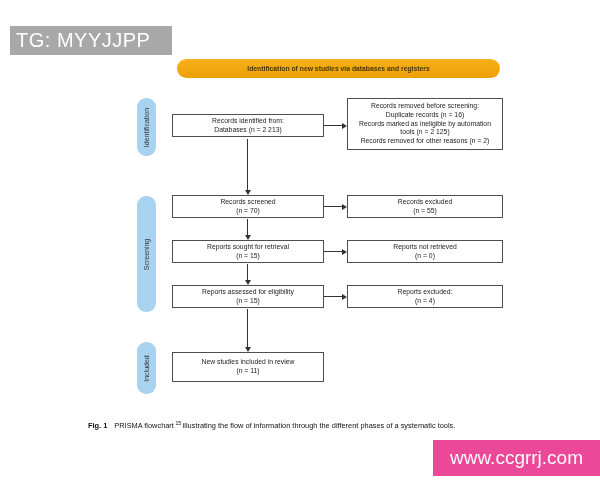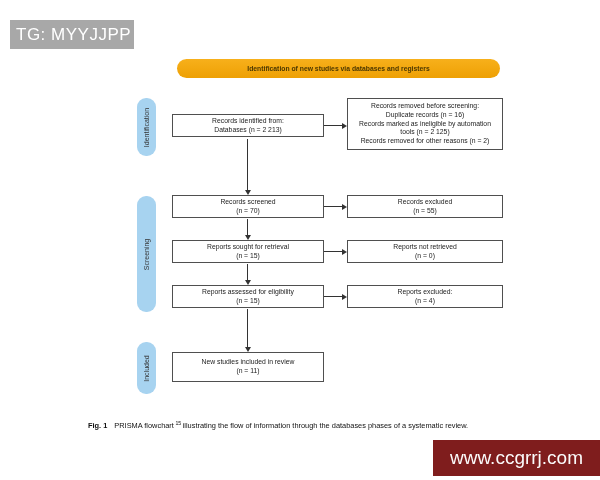--- a/index.html
+++ b/index.html
@@ -2,27 +2,27 @@
 <html><head>
 <meta charset="utf-8">
 <style>
   html,body{margin:0;padding:0;background:#ffffff;}
   .page{
     position:relative;width:600px;height:480px;background:#ffffff;overflow:hidden;
     font-family:"Liberation Sans", sans-serif;color:#1f1f1f;
   }
   
   .tg-badge{
-    position:absolute;left:10px;top:20px;width:124px;height:29px;
-    background:#a8a8a8;color:#ffffff;font-size:17px;line-height:29px;
+    position:absolute;left:10px;top:26px;width:162px;height:29px;
+    background:#a8a8a8;color:#ffffff;font-size:20px;line-height:29px;
     padding-left:6px;box-sizing:border-box;letter-spacing:.5px;
   }
   .site-badge{
     position:absolute;left:433px;top:440px;width:167px;height:36px;
-    background:#7f1d1d;color:#fbfbfb;font-size:19px;line-height:36px;
+    background:#ec4899;color:#fbfbfb;font-size:19px;line-height:36px;
     text-align:center;font-weight:300;
   }
   
   .banner{
     position:absolute;left:177px;top:59px;width:323px;height:19px;
     background:linear-gradient(#f7b01b,#eea004);border-radius:9.5px;
     color:#4b3700;font-weight:bold;font-size:6.8px;line-height:19px;text-align:center;
   }
   
   .pill{
@@ -140,18 +140,18 @@
   <div class="varrow v1"></div>
   <div class="varrow v2"></div>
   <div class="varrow v3"></div>
   <div class="varrow v4"></div>
   <div class="harrow h1"></div>
   <div class="harrow h2"></div>
   <div class="harrow h3"></div>
   <div class="harrow h4"></div>
 
   <div class="caption">
-    <span class="fig">Fig. 1</span><span>PRISMA flowchart</span><sup>15</sup><span>illustrating the flow of information through the databases phases of a systematic review.</span>
+    <span class="fig">Fig. 1</span><span>PRISMA flowchart</span><sup>15</sup><span>illustrating the flow of information through the different phases of a systematic tools.</span>
   </div>
 
   <div class="site-badge">www.ccgrrj.com</div>
 
 </div>
 
 </body></html>

